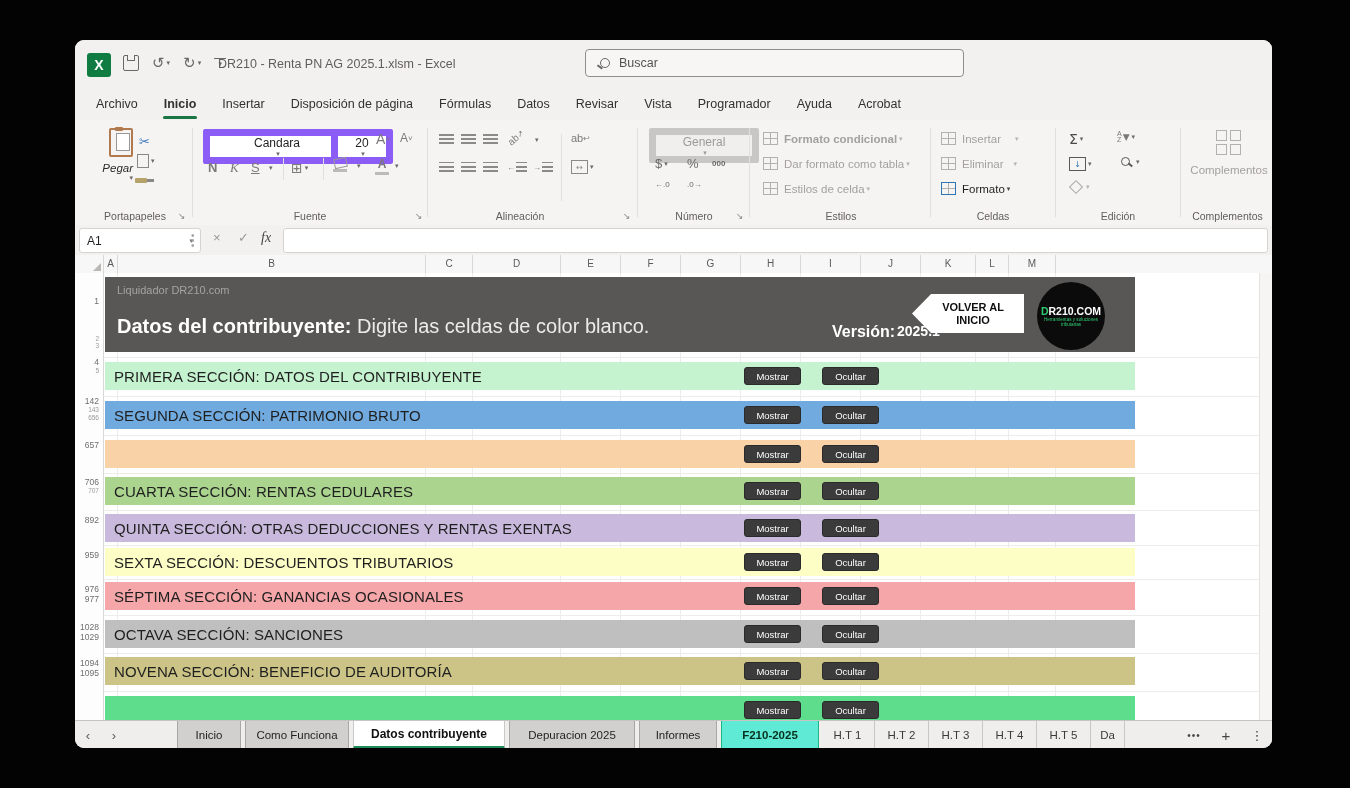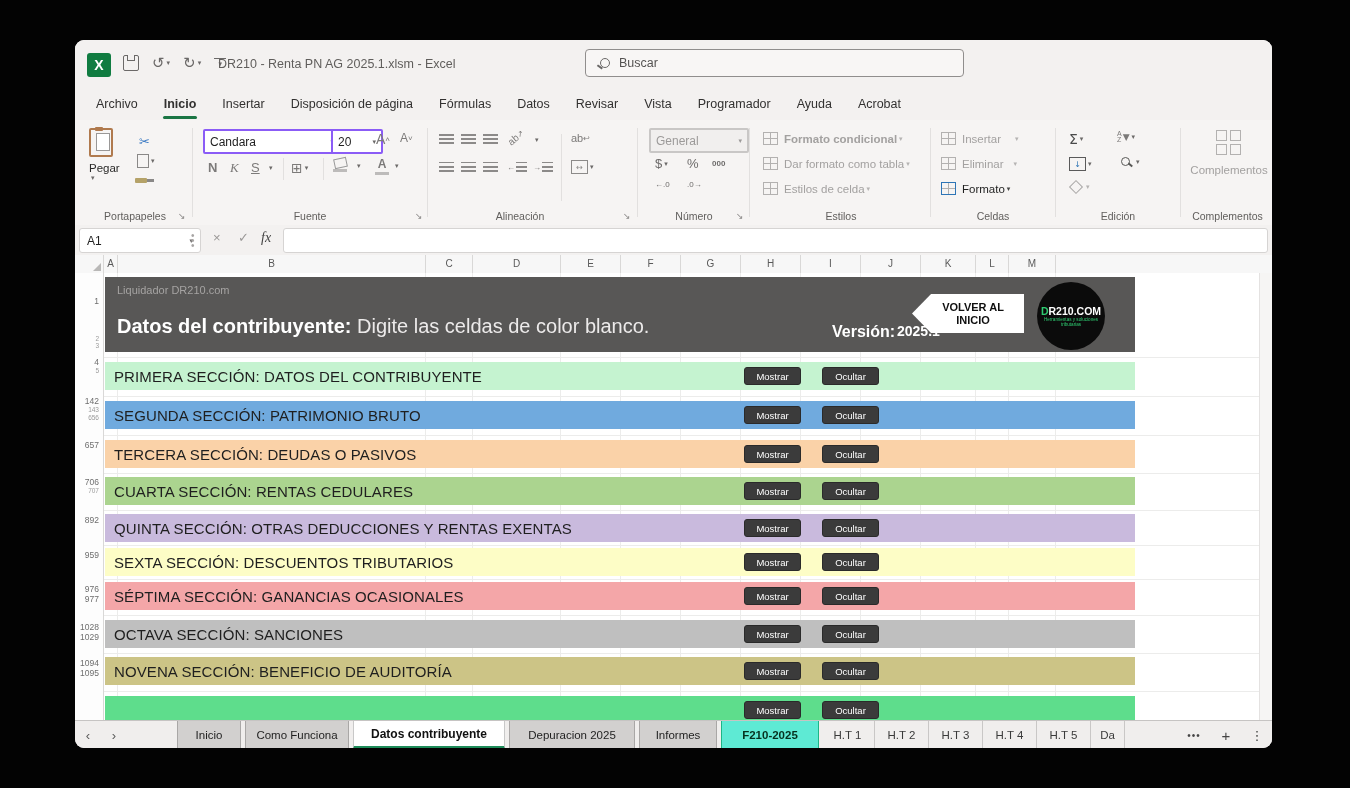--- a/index.html
+++ b/index.html
@@ -29,26 +29,26 @@
            font-size:12.5px;color:#323130;background:#f3f1f0;}
   .mtab{padding:0 13px;line-height:29px;position:relative;white-space:nowrap;}
   .mtab.active{font-weight:700;}
   .mtab.active:after{content:"";position:absolute;left:12px;right:12px;bottom:1px;height:3px;background:#1a7544;border-radius:2px;}
   
   .ribbon{position:absolute;left:0;top:80px;right:0;height:105px;background:#f6f4f3;border-bottom:1px solid #dedcdb;}
   .gsep{position:absolute;top:8px;bottom:8px;width:1px;background:#e2e0df;}
   .glabel{position:absolute;bottom:3px;font-size:10.5px;color:#605e5c;text-align:center;white-space:nowrap;}
   .launch{position:absolute;bottom:4px;font-size:9px;color:#8b8988;font-family:"DejaVu Sans",sans-serif;}
   .dis{color:#a3a1a0;}
-  .combo{position:absolute;height:21px;border:2px solid #8b5cf6;background:#fff;display:flex;align-items:center;
-         justify-content:space-between;padding:0 5px;font-size:12px;color:#1f1f1f;border-radius:2px;}
+  .combo{position:absolute;height:21px;border:7px solid #8b5cf6;background:#fff;display:flex;align-items:center;
+         justify-content:space-between;padding:0 5px;font-size:12px;color:#1f1f1f;border-radius:2px;flex-direction:column;}
   .ric{position:absolute;display:flex;align-items:center;color:#7c7a79;}
   .st{display:inline-block;width:15px;height:11px;background:repeating-linear-gradient(to bottom,#8c8a89 0 1.5px,transparent 1.5px 4.2px);}
   .stsm{width:11px;}
-  .paste{position:absolute;left:14px;top:8px;width:44px;height:66px;display:flex;flex-direction:column;align-items:flex-start;font-size:11.5px;color:#2b2a29;}
+  .paste{position:absolute;left:14px;top:8px;width:44px;height:66px;display:flex;flex-direction:column;align-items:flex-end;font-size:11.5px;color:#2b2a29;font-style:italic;}
   .ic-clip{width:20px;height:25px;border:2px solid #b07a4e;border-radius:2px;position:relative;background:#f6f4f3;}
   .ic-clip:before{content:"";position:absolute;left:4px;top:-3px;width:8px;height:4px;background:#b07a4e;border-radius:1px;}
   .ic-clip:after{content:"";position:absolute;left:5px;top:3px;width:12px;height:16px;background:#fff;border:1px solid #9a9897;}
   .ic-copy{width:10px;height:12px;border:1.4px solid #8a8887;position:relative;background:#f6f4f3;}
   .ic-copy:before{content:"";position:absolute;left:2.5px;top:-4.5px;width:10px;height:12px;border:1.4px solid #8a8887;background:#f6f4f3;z-index:-1;}
   .ic-brush{width:12px;height:5px;background:#b5a268;border-radius:1px;position:relative;}
   .ic-brush:after{content:"";position:absolute;right:-7px;top:1px;width:7px;height:2.5px;background:#8a8887;}
   .cbar{display:block;width:14px;height:3px;background:#bdbbba;margin-top:1px;}
   .ic-box{display:inline-flex;align-items:center;justify-content:center;width:15px;height:12px;border:1px solid #8c8a89;font-size:8px;color:#8c8a89;}
   .ic-grid13{display:inline-block;width:13px;height:11px;border:1px solid #b3b1b0;
@@ -460,21 +460,20 @@
             <span class="seclabel">PRIMERA SECCIÓN: DATOS DEL CONTRIBUYENTE</span>
             <div class="secbtn show">Mostrar</div>
             <div class="secbtn hide">Ocultar</div>
           </div>
           <div class="secbar" style="top: 128px; background: rgb(112, 170, 222);">
             <span class="seclabel">SEGUNDA SECCIÓN: PATRIMONIO BRUTO</span>
             <div class="secbtn show">Mostrar</div>
             <div class="secbtn hide">Ocultar</div>
           </div>
           <div class="secbar" style="top: 167px; background: rgb(250, 210, 168);">
-            <span class="seclabel">TERCERA SECCIÓN: DEUDAS O PASIVOS</span>
             <div class="secbtn show">Mostrar</div>
             <div class="secbtn hide">Ocultar</div>
           </div>
           <div class="secbar" style="top: 204px; background: rgb(171, 212, 143);">
             <span class="seclabel">CUARTA SECCIÓN: RENTAS CEDULARES</span>
             <div class="secbtn show">Mostrar</div>
             <div class="secbtn hide">Ocultar</div>
           </div>
           <div class="secbar" style="top: 241px; background: rgb(201, 186, 221);">
             <span class="seclabel">QUINTA SECCIÓN: OTRAS DEDUCCIONES Y RENTAS EXENTAS</span>

